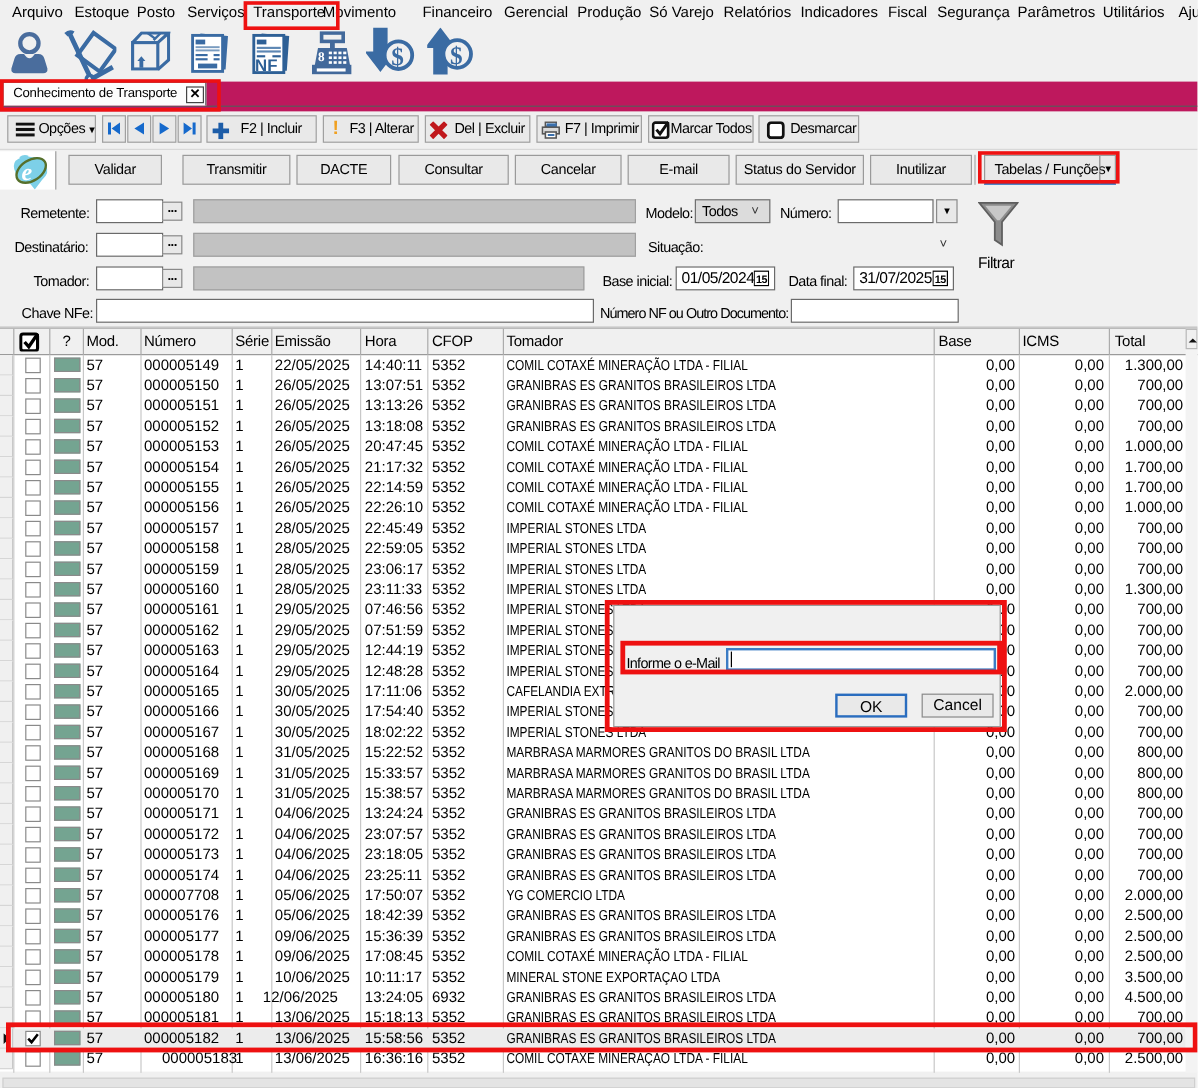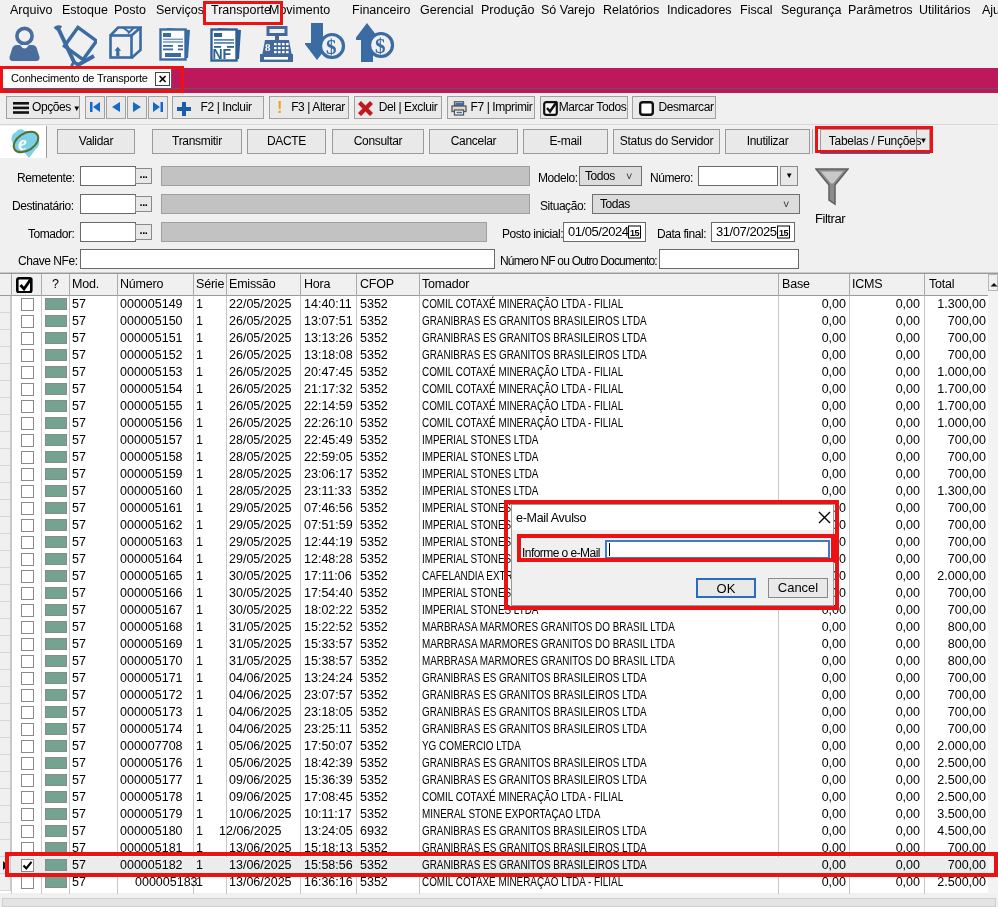--- a/index.html
+++ b/index.html
@@ -256,28 +256,27 @@
  <span class="chev" style="left:626px;top:12px">˅</span>
  <span class="flb" style="left:650px;top:13px">Número:</span>
  <span class="inp" style="left:698px;top:8px;width:80px;height:20px"></span>
  <span class="dots" style="left:780px;top:8px;width:18px;height:20px;line-height:18px;font-size:8px">▼</span>
 
  <span class="flb" style="left:12px;top:41px">Destinatário:</span>
  <span class="inp" style="left:80px;top:36px;width:56px;height:20px"></span>
  <span class="dots" style="left:135px;top:38px;width:17px;height:16px">...</span>
  <span class="gray" style="left:161px;top:36px;width:369px;height:20px"></span>
  <span class="flb" style="left:540px;top:41px">Situação:</span>
- <span class="sel2" style="left:592px;top:36px;width:208px;height:20px;line-height:18px;padding-left:7px">Todas</span>
  <span class="chev" style="left:783px;top:40px">˅</span>
 
  <span class="flb" style="left:28px;top:69px">Tomador:</span>
  <span class="inp" style="left:80px;top:64px;width:56px;height:20px"></span>
  <span class="dots" style="left:135px;top:66px;width:17px;height:16px">...</span>
  <span class="gray" style="left:161px;top:64px;width:326px;height:20px"></span>
- <span class="flb" style="left:502px;top:69px">Posto inicial:</span>
+ <span class="flb" style="left:502px;top:69px">Base inicial:</span>
  <span class="inp" style="left:563px;top:64px;width:83px;height:20px;line-height:18px;padding-left:4px;font-size:13px">01/05/2024</span>
  <svg class="abs" style="left:628px;top:67px" width="13" height="14" viewBox="0 0 13 14">
       <rect x="0.5" y="1" width="12" height="12" fill="#fff" stroke="#000"></rect>
       <text x="2" y="10.5" font-size="9" font-weight="bold" font-family="Liberation Sans,sans-serif">15</text>
     </svg>
  <span class="flb" style="left:657px;top:69px">Data final:</span>
  <span class="inp" style="left:711px;top:64px;width:84px;height:20px;line-height:18px;padding-left:4px;font-size:13px">31/07/2025</span>
  <svg class="abs" style="left:777px;top:67px" width="13" height="14" viewBox="0 0 13 14">
       <rect x="0.5" y="1" width="12" height="12" fill="#fff" stroke="#000"></rect>
       <text x="2" y="10.5" font-size="9" font-weight="bold" font-family="Liberation Sans,sans-serif">15</text>
@@ -871,26 +870,20 @@
       <span class="td" style="left:360px">5352</span>
       <span class="td tom" style="left:422px">COMIL COTAXÉ MINERAÇÃO LTDA - FILIAL</span>
       <span class="td num" style="left:770px;width:76px">0,00</span>
       <span class="td num" style="left:845px;width:75px">0,00</span>
       <span class="td num" style="left:914px;width:72px">2.500,00</span>
     </div>
   </div>
 <div id="hsb"></div>
 
 <div id="dlg">
- <div id="dlgtitle">
-      <span style="position:absolute;left:4px;top:6px;font-size:12.5px;letter-spacing:-0.3px">e-Mail Avulso</span>
-  <svg style="position:absolute;left:306px;top:6px" width="13" height="13" viewBox="0 0 13 13">
-        <path d="M1 1 L12 12 M12 1 L1 12" stroke="#000" stroke-width="1.4"></path>
-      </svg>
- </div>
  <span style="position:absolute;left:10px;top:41px;font-size:12px;letter-spacing:-0.55px">Informe o e-Mail</span>
  <span style="position:absolute;left:93px;top:35px;width:225px;height:19px;background:#fff;border:2px solid #3b7cc4"></span>
  <span style="position:absolute;left:97px;top:38px;width:1px;height:13px;background:#000"></span>
  <div class="dbtn" style="left:184px;width:60px;border:2px solid #2a6dbf">OK</div>
  <div class="dbtn" style="left:256px;width:60px;border:1px solid #8a8a8a">Cancel</div>
 </div>
 
 <div class="red" style="left:203px;top:1px;width:80px;height:24px"></div>
 <div class="red" style="left:0px;top:66px;width:184px;height:27px"></div>
 <div class="red" style="left:815px;top:126px;width:118px;height:27px;border-width:3px"></div>

